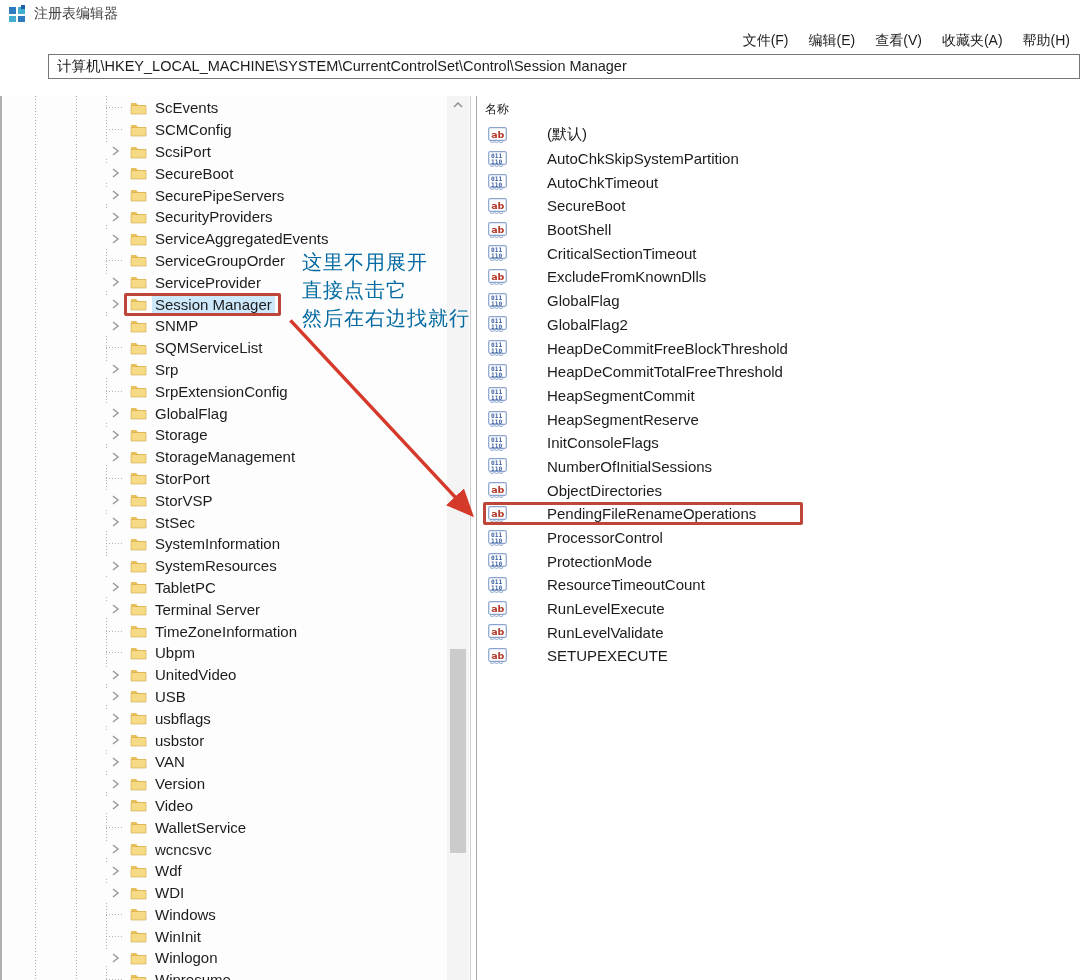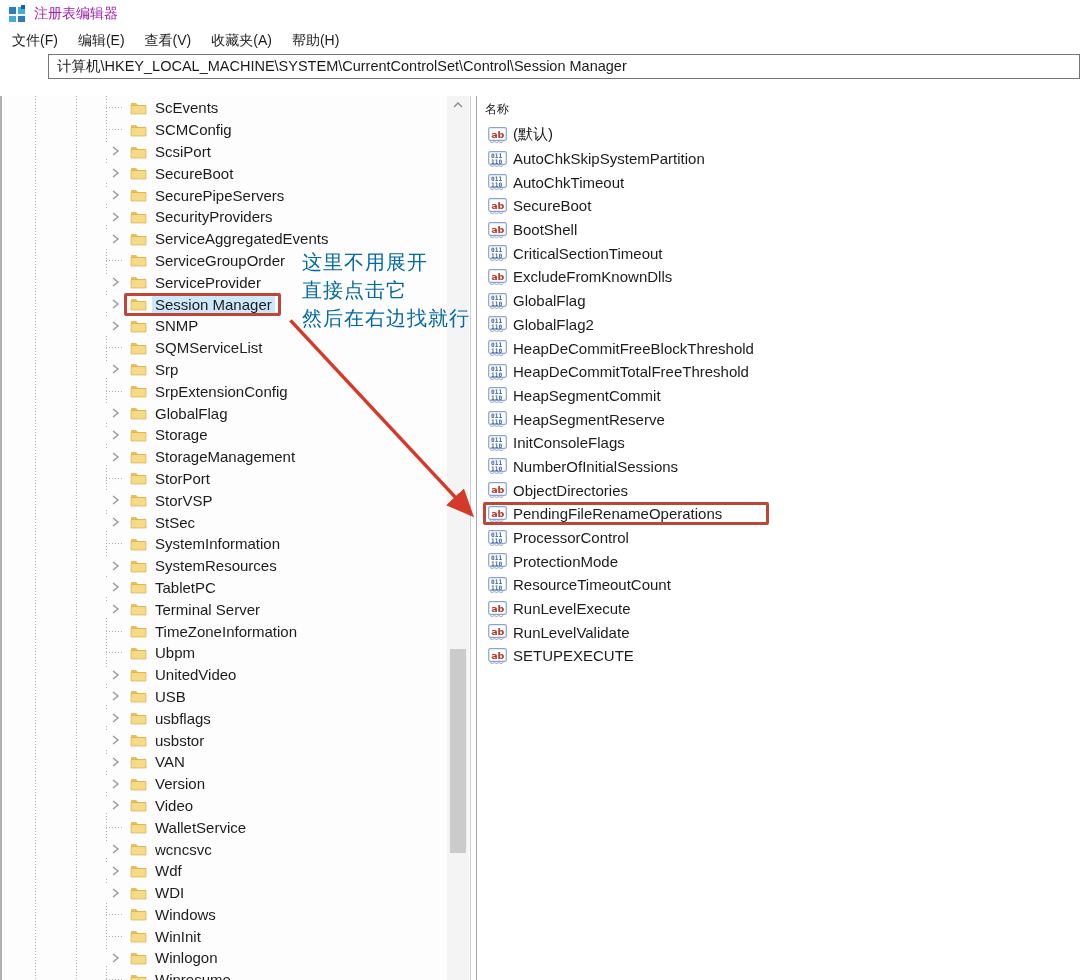--- a/index.html
+++ b/index.html
@@ -1,22 +1,22 @@
 <!DOCTYPE html>
 <html><head>
 <meta charset="utf-8">
 <style>
   html,body{margin:0;padding:0;width:1080px;height:980px;overflow:hidden;background:#fff;
     font-family:"Liberation Sans","DejaVu Sans",sans-serif;color:#1c1c1c;}
   
   .titlebar{height:27px;display:flex;align-items:center;padding-left:8px;background:#fff;}
   .app-icon{width:18px;height:18px;margin-right:8px;flex:none;}
-  .title-text{font-size:14px;color:#a21caf;}
+  .title-text{font-size:14px;color:#404040;}
   
-  .menubar{height:27px;display:flex;align-items:center;background:#fff;padding-left:2px;}
+  .menubar{height:27px;display:flex;align-items:center;background:#fff;padding-left:2px;justify-content:flex-end;}
   .menu-item{font-size:14px;padding:3px 10px;cursor:default;}
   
   .addressbar{height:25px;box-sizing:border-box;border:1px solid #767676;display:flex;align-items:center;
     padding-left:8px;font-size:14.5px;background:#fff;margin-left:48px;}
   
   .main{position:relative;height:900px;display:flex;border-left:2px solid #b0b0b0;background:#fff;margin-top:17px;}
   .tree-pane{width:468px;flex:none;position:relative;overflow:hidden;border-right:1px solid #cfcfcf;background:#fdfdfd;}
   .list-pane{flex:1;margin-left:5px;border-left:1px solid #a8a8a8;padding-left:6px;overflow:hidden;background:#fff;}
   
   .tline{position:absolute;top:0;bottom:0;width:1px;z-index:0;
@@ -32,21 +32,21 @@
   .t-folder{width:17px;height:14px;flex:none;margin-right:5px;display:block;}
   .t-label{font-size:15px;line-height:17px;white-space:nowrap;padding:0 3px;}
   .t-label.sel{background:#cde8fb;}
   
   .tree-scrollbar{position:absolute;left:445px;top:0;bottom:0;width:22px;background:#f4f4f4;z-index:2;}
   .sb-up{height:18px;display:flex;align-items:center;justify-content:center;}
   .sb-thumb{position:absolute;left:3px;right:3px;top:553px;height:204px;background:#cbcbcb;}
   
   .vl-header{font-size:12px;padding:5px 0 3px 2px;height:19px;}
   .vlist-row{height:23.7px;display:flex;align-items:center;}
-  .v-caps{display:flex;align-items:center;padding:0 2px;border:3px solid transparent;border-radius:2px;}
+  .v-caps{display:flex;align-items:center;padding:0 2px;border:3px solid transparent;border-radius:2px;gap:34px;}
   .v-caps.red{border-color:#bd4639;padding-right:44px;}
   .v-icon{width:20px;height:16px;flex:none;margin-right:5px;display:block;}
   .v-label{font-size:15px;white-space:nowrap;}
   
   .overlay{position:absolute;inset:0;pointer-events:none;z-index:6;}
   .anno-text{position:absolute;left:300px;top:152px;font-size:20px;line-height:28px;
     color:#cc4a3c;letter-spacing:1px;font-weight:500;}
   .arrow-svg{position:absolute;inset:0;width:100%;height:100%;}
 </style>
 </head>

